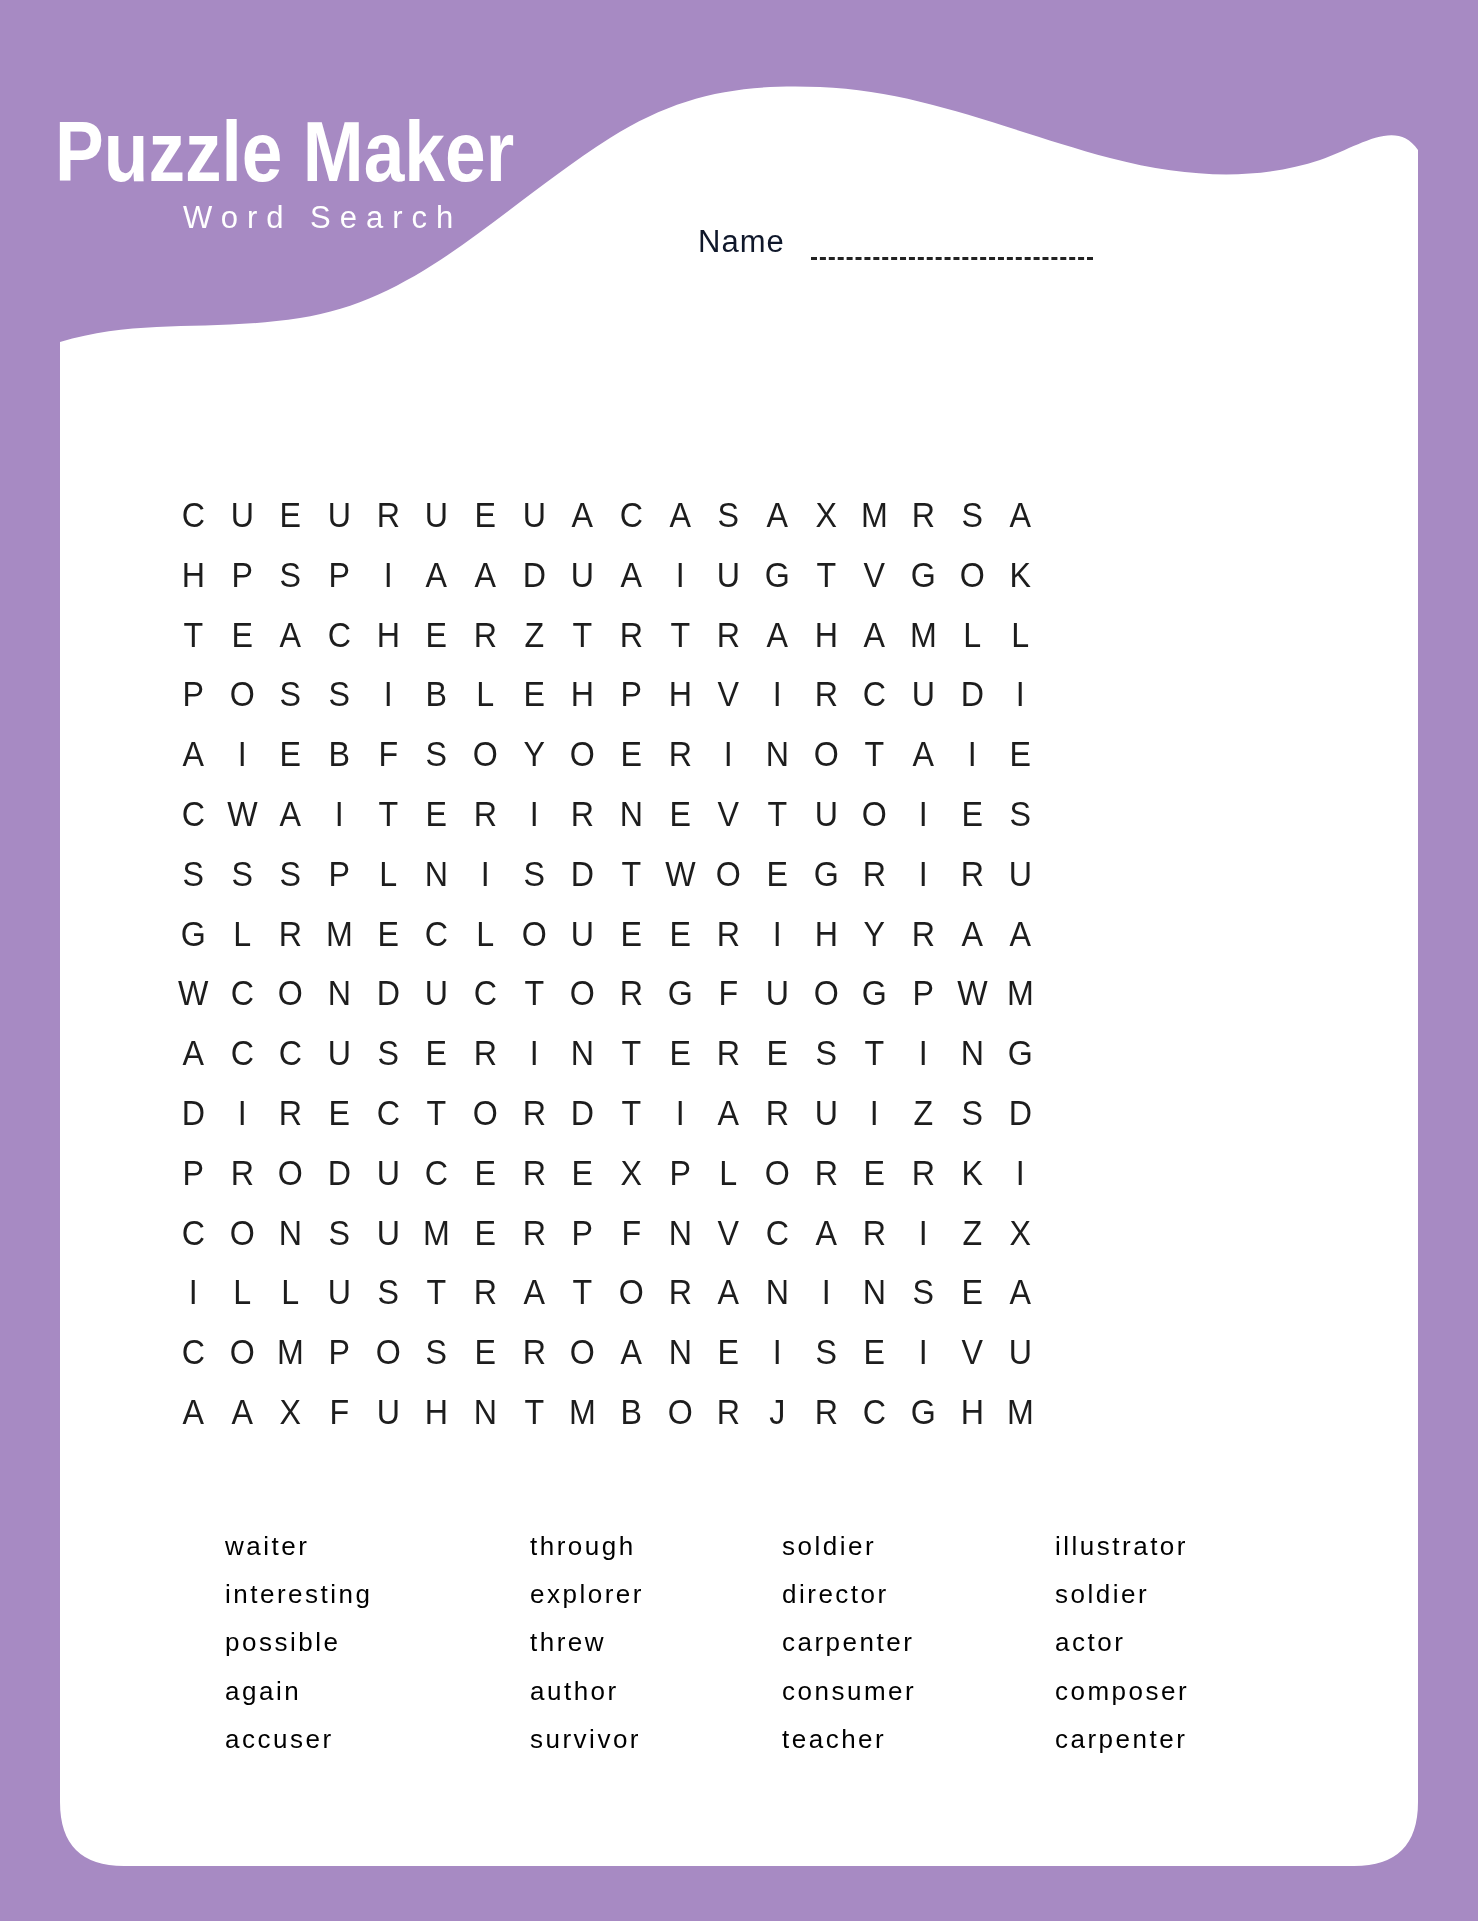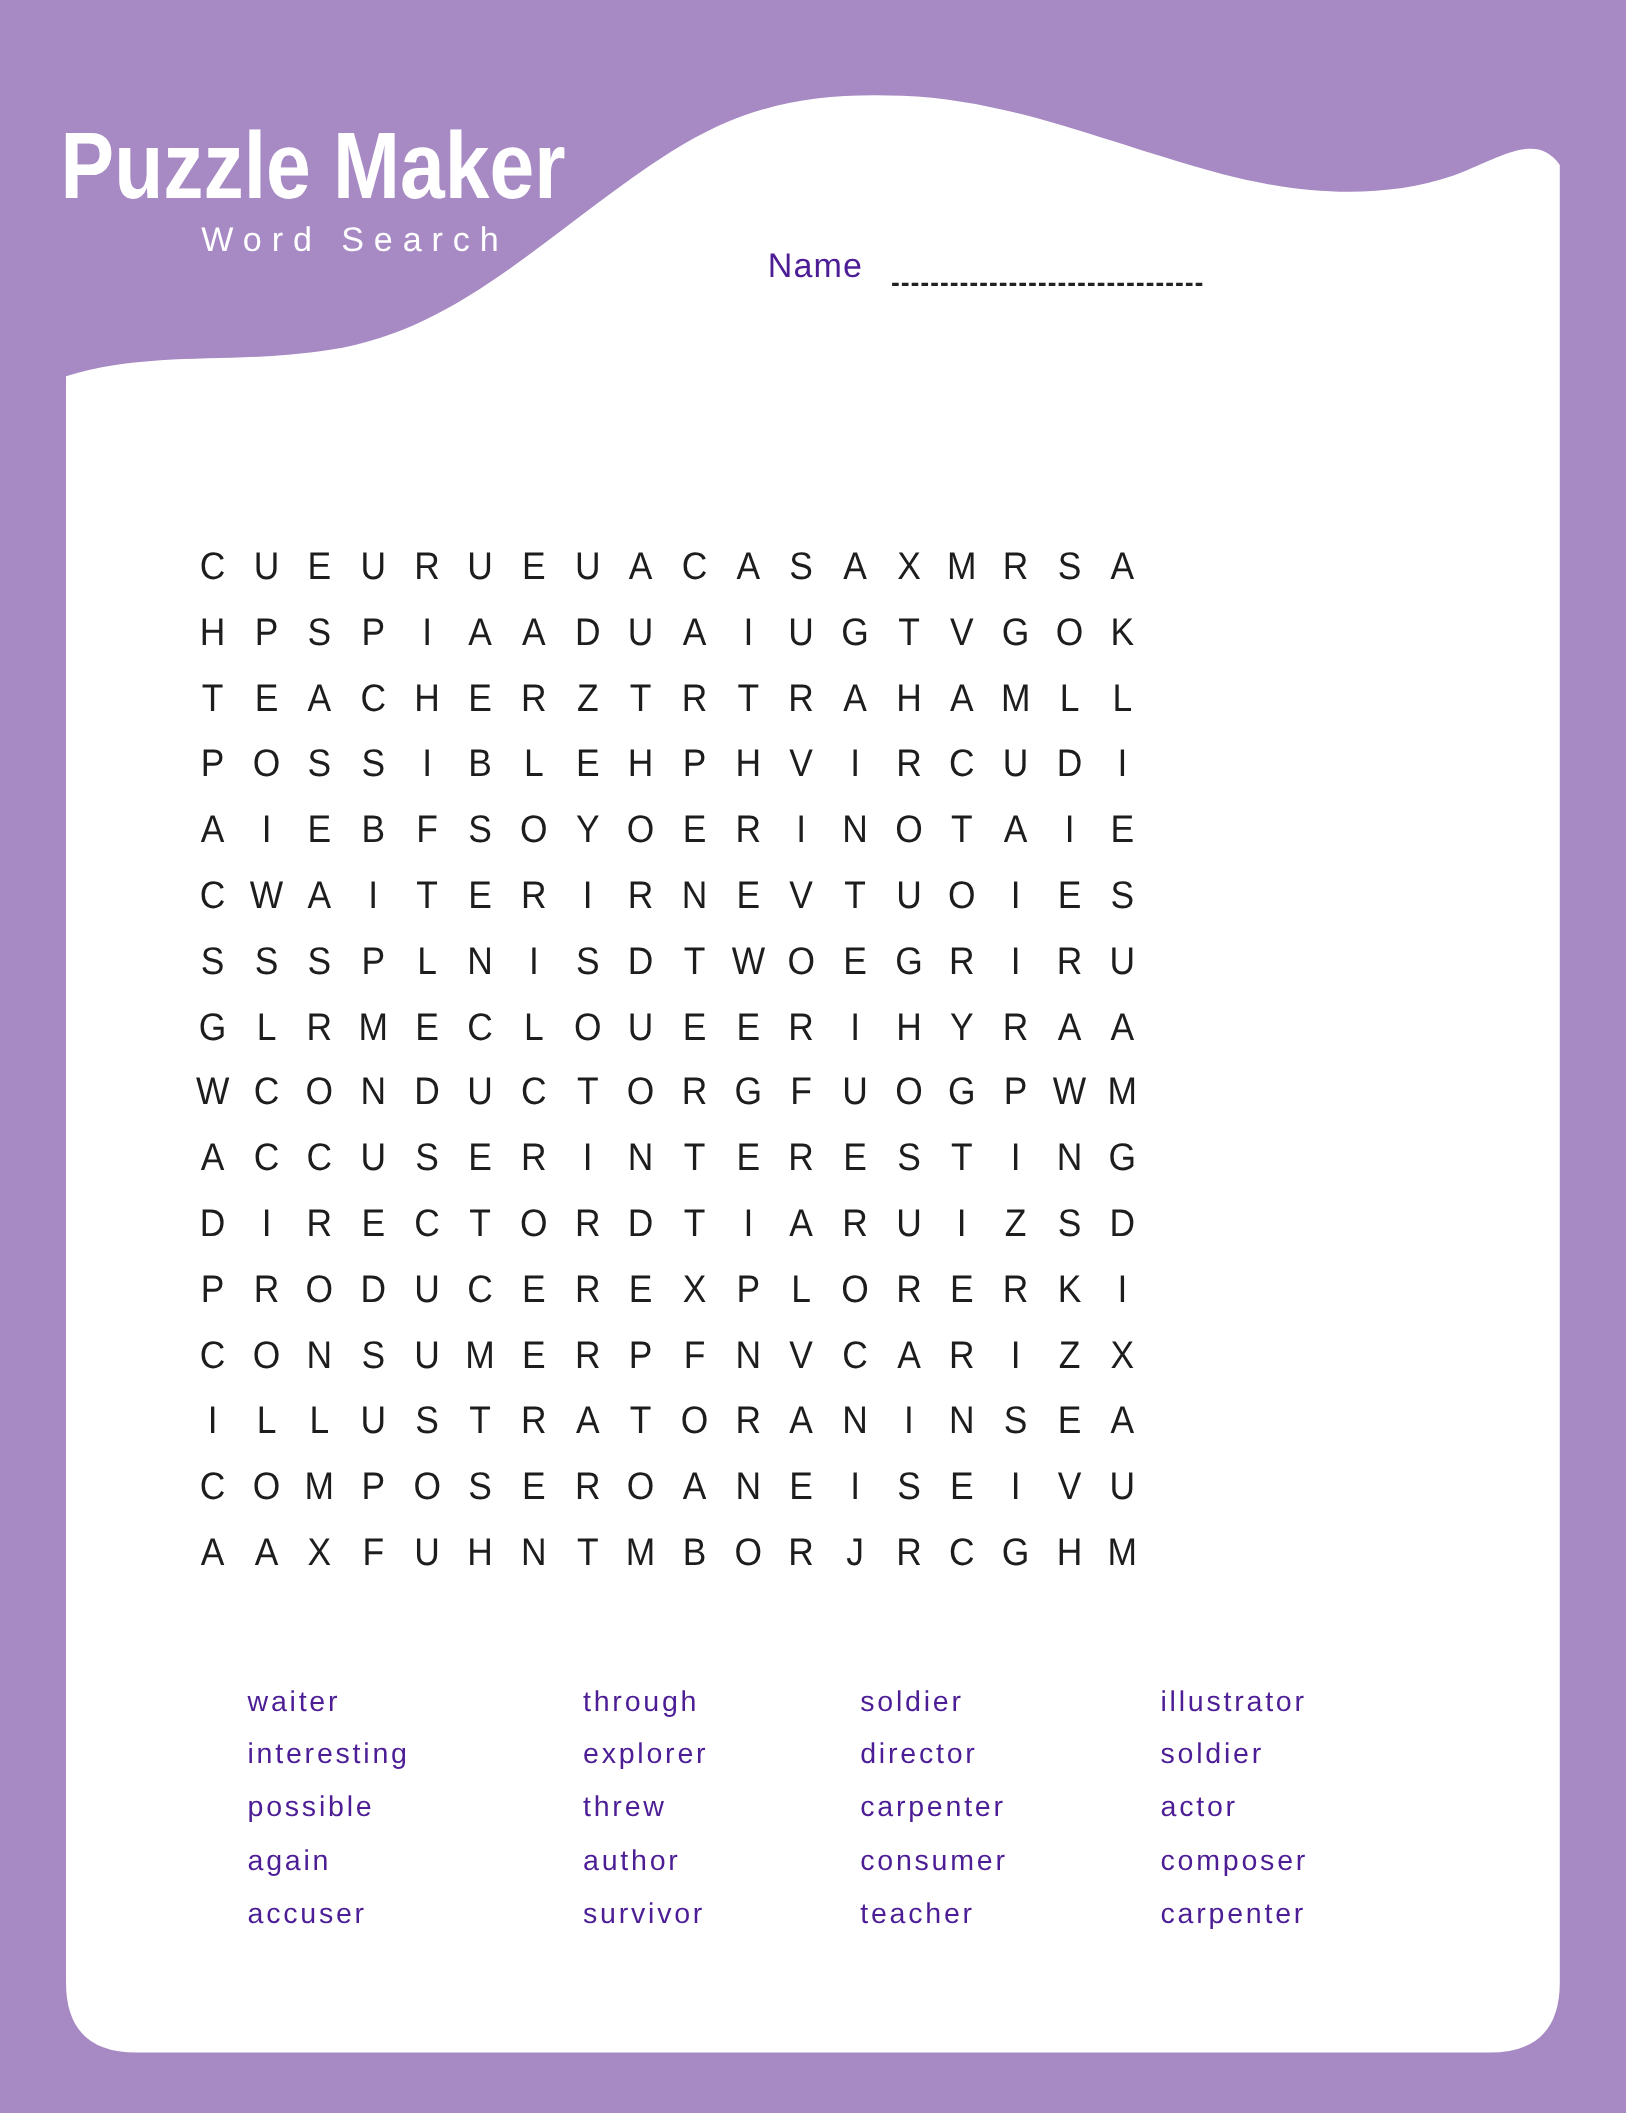--- a/index.html
+++ b/index.html
@@ -22,21 +22,21 @@
   .subtitle{
     left:183px;top:200px;
     font-size:31px;color:#ffffff;
     letter-spacing:9px;white-space:nowrap;
   }
   .name-row{
     left:698px;top:224px;
     display:flex;align-items:flex-end;
   }
   .name-label{
-    font-size:31px;color:#4c1d95;letter-spacing:1px;
+    font-size:31px;color:#0f172a;letter-spacing:1px;
   }
   .name-line{
     margin-left:26px;
     width:282px;height:30px;
     border-bottom:3px dashed #222222;
   }
 
   #letter-grid{
     left:169px;top:485px;
     width:876px;height:957px;
@@ -45,21 +45,21 @@
     grid-template-rows:repeat(16,1fr);
   }
   .cell{
     display:flex;align-items:center;justify-content:center;
     font-size:35px;color:#1d1d1d;
     transform:scaleX(0.92);
   }
 
   .word-col{
     top:1522px;
-    color:#4c1d95;
+    color:#000000;
     text-align:right;
   }
   .word{
     height:48.4px;
     display:flex;align-items:center;
     font-size:26px;letter-spacing:2.5px;white-space:nowrap;
   }
   #word-col-1{left:225px;}
   #word-col-2{left:530px;}
   #word-col-3{left:782px;}

